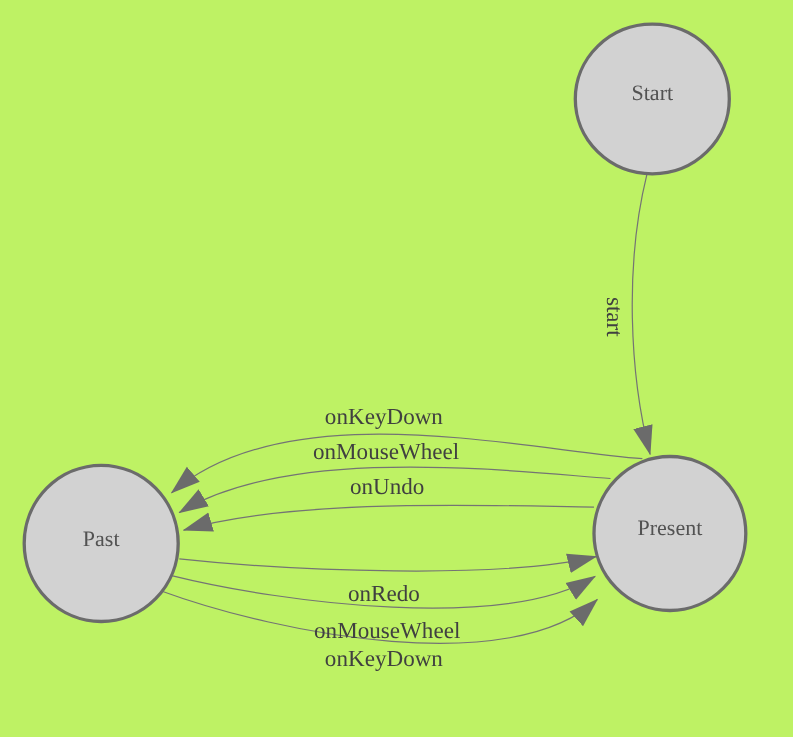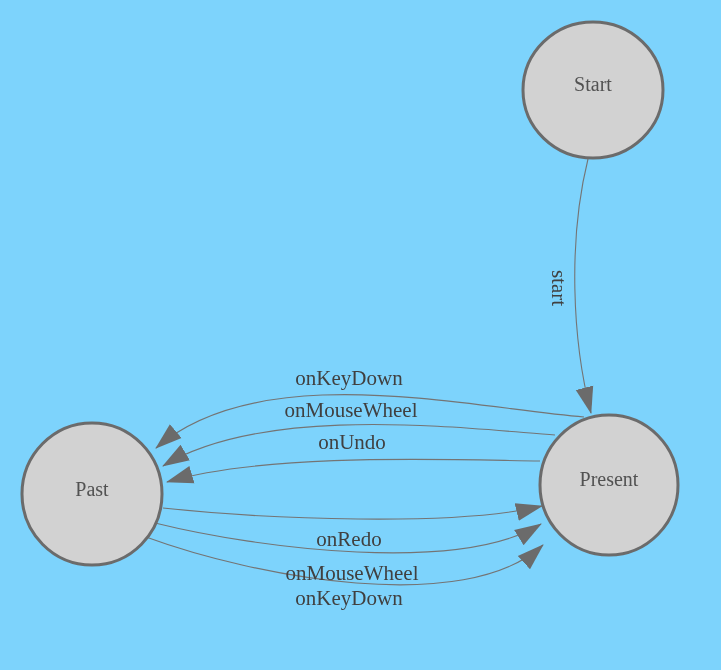--- a/index.html
+++ b/index.html
@@ -4,21 +4,21 @@
 <style>
   html, body {
     margin: 0;
     padding: 0;
     background: #ffffff;
   }
   .canvas {
     position: relative;
     width: 721px;
     height: 670px;
-    background: #7dd3fc;
+    background: #bef264;
     overflow: hidden;
   }
   svg text {
     font-family: "Liberation Serif", "DejaVu Serif", serif;
   }
   .node-label {
     font-size: 20px;
     text-anchor: middle;
   }
   .edge-label {

